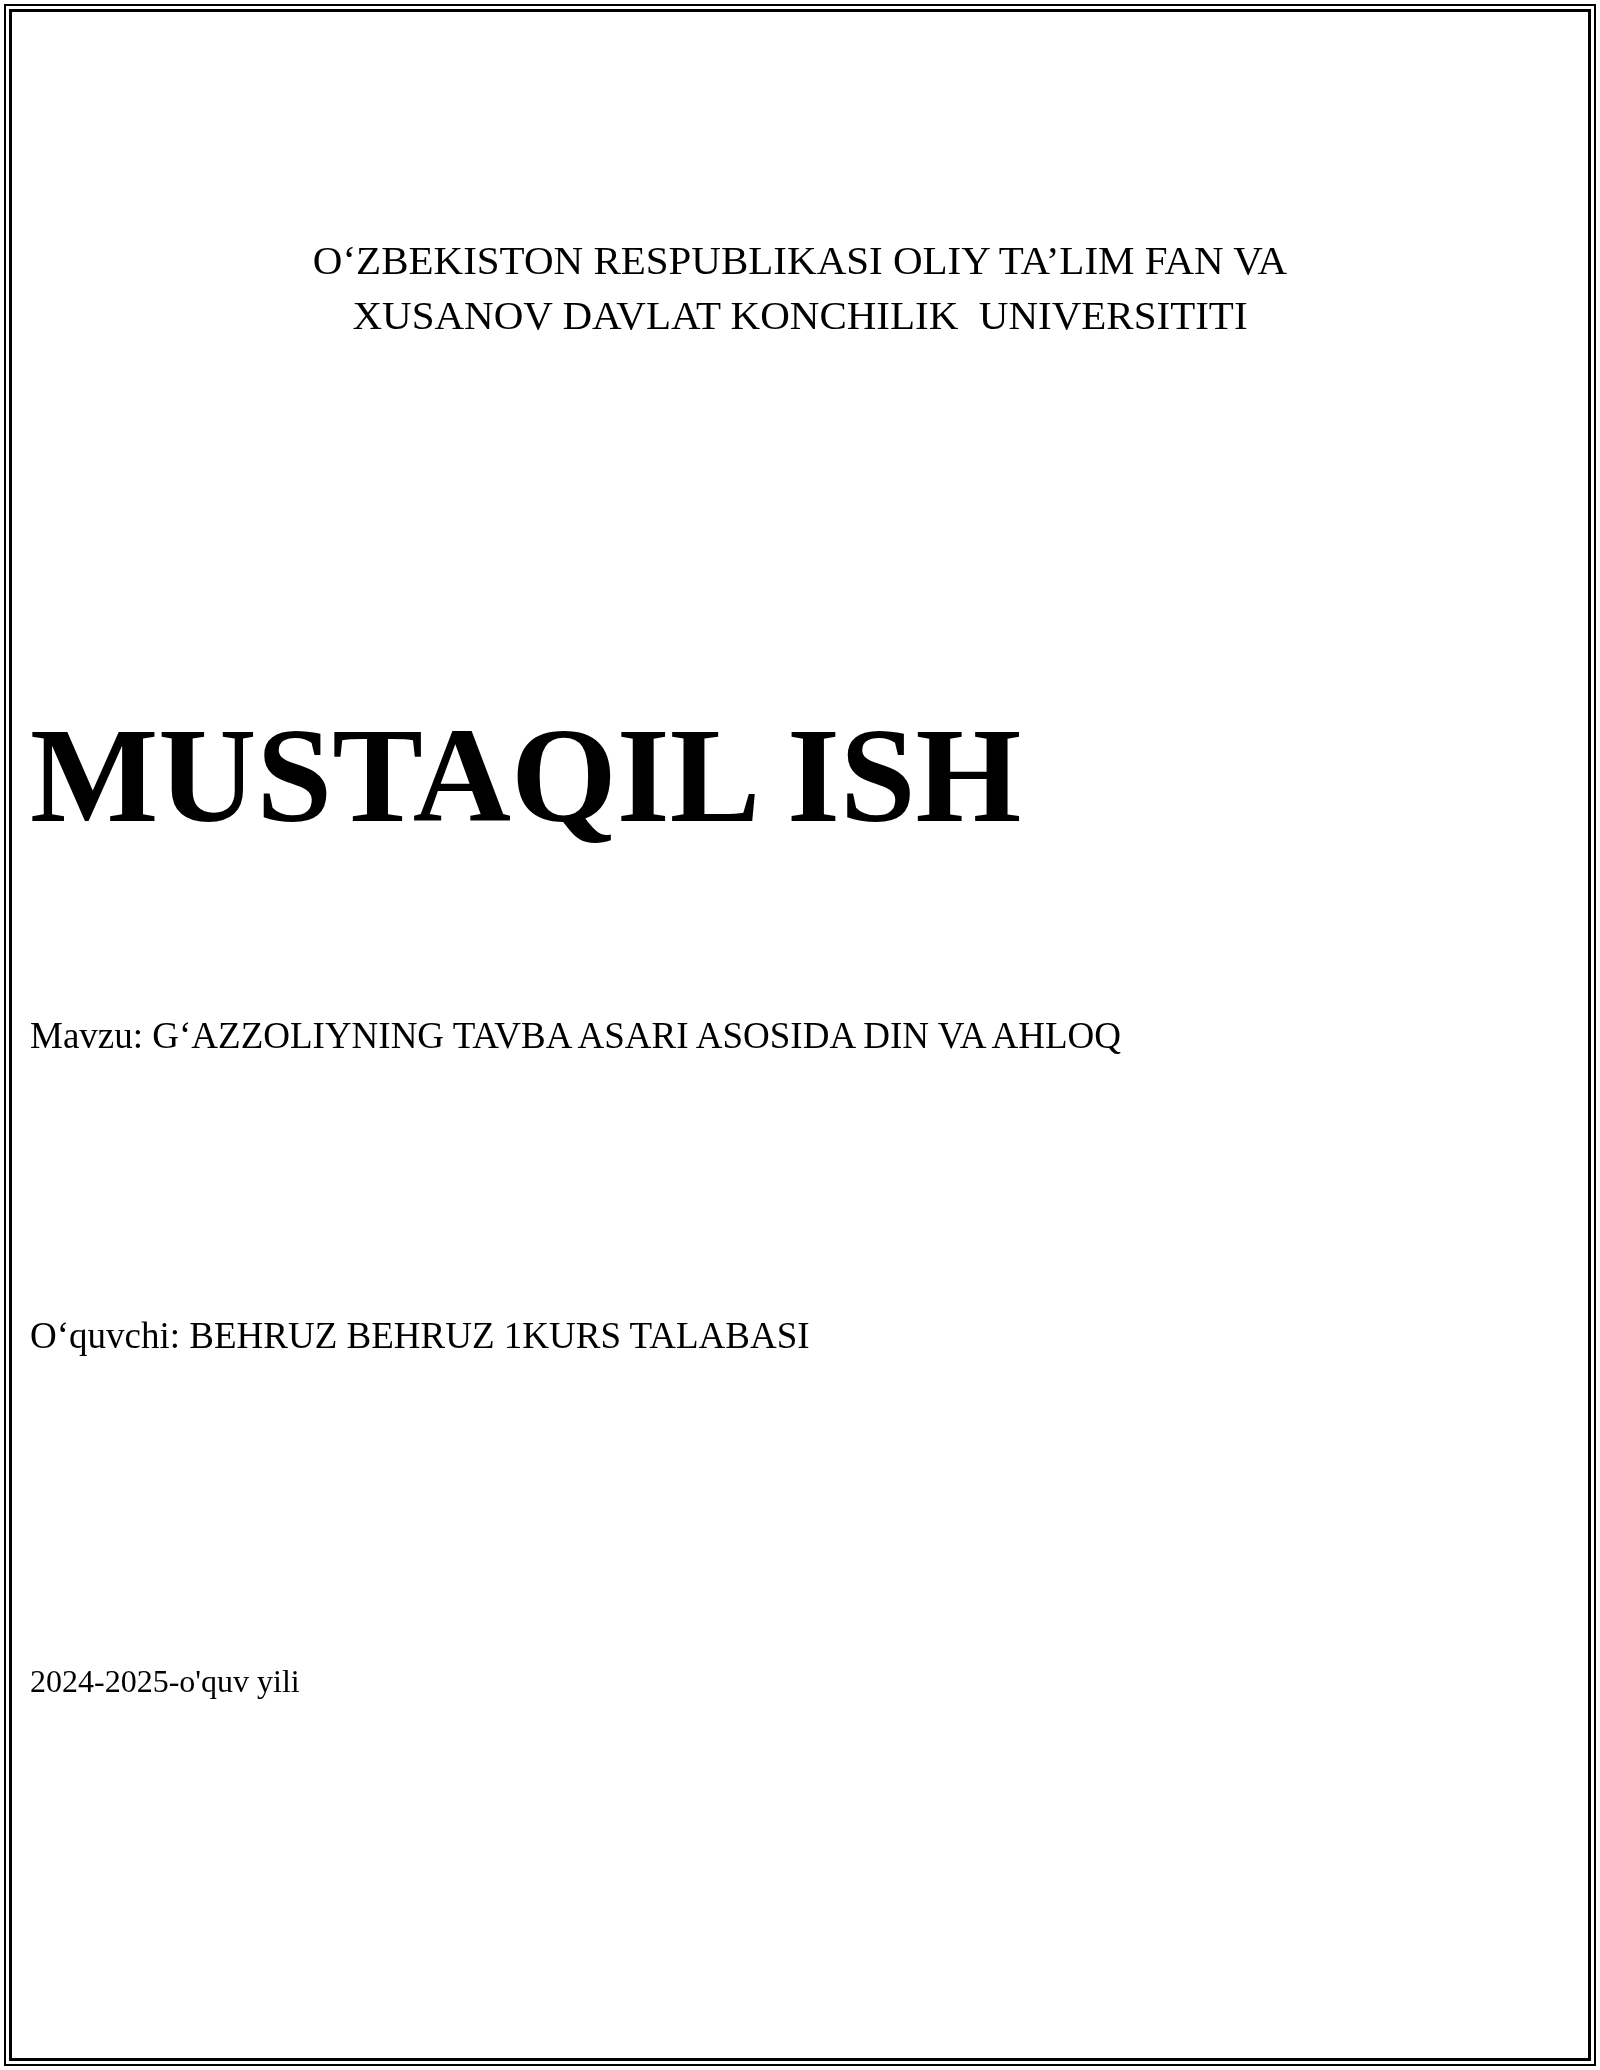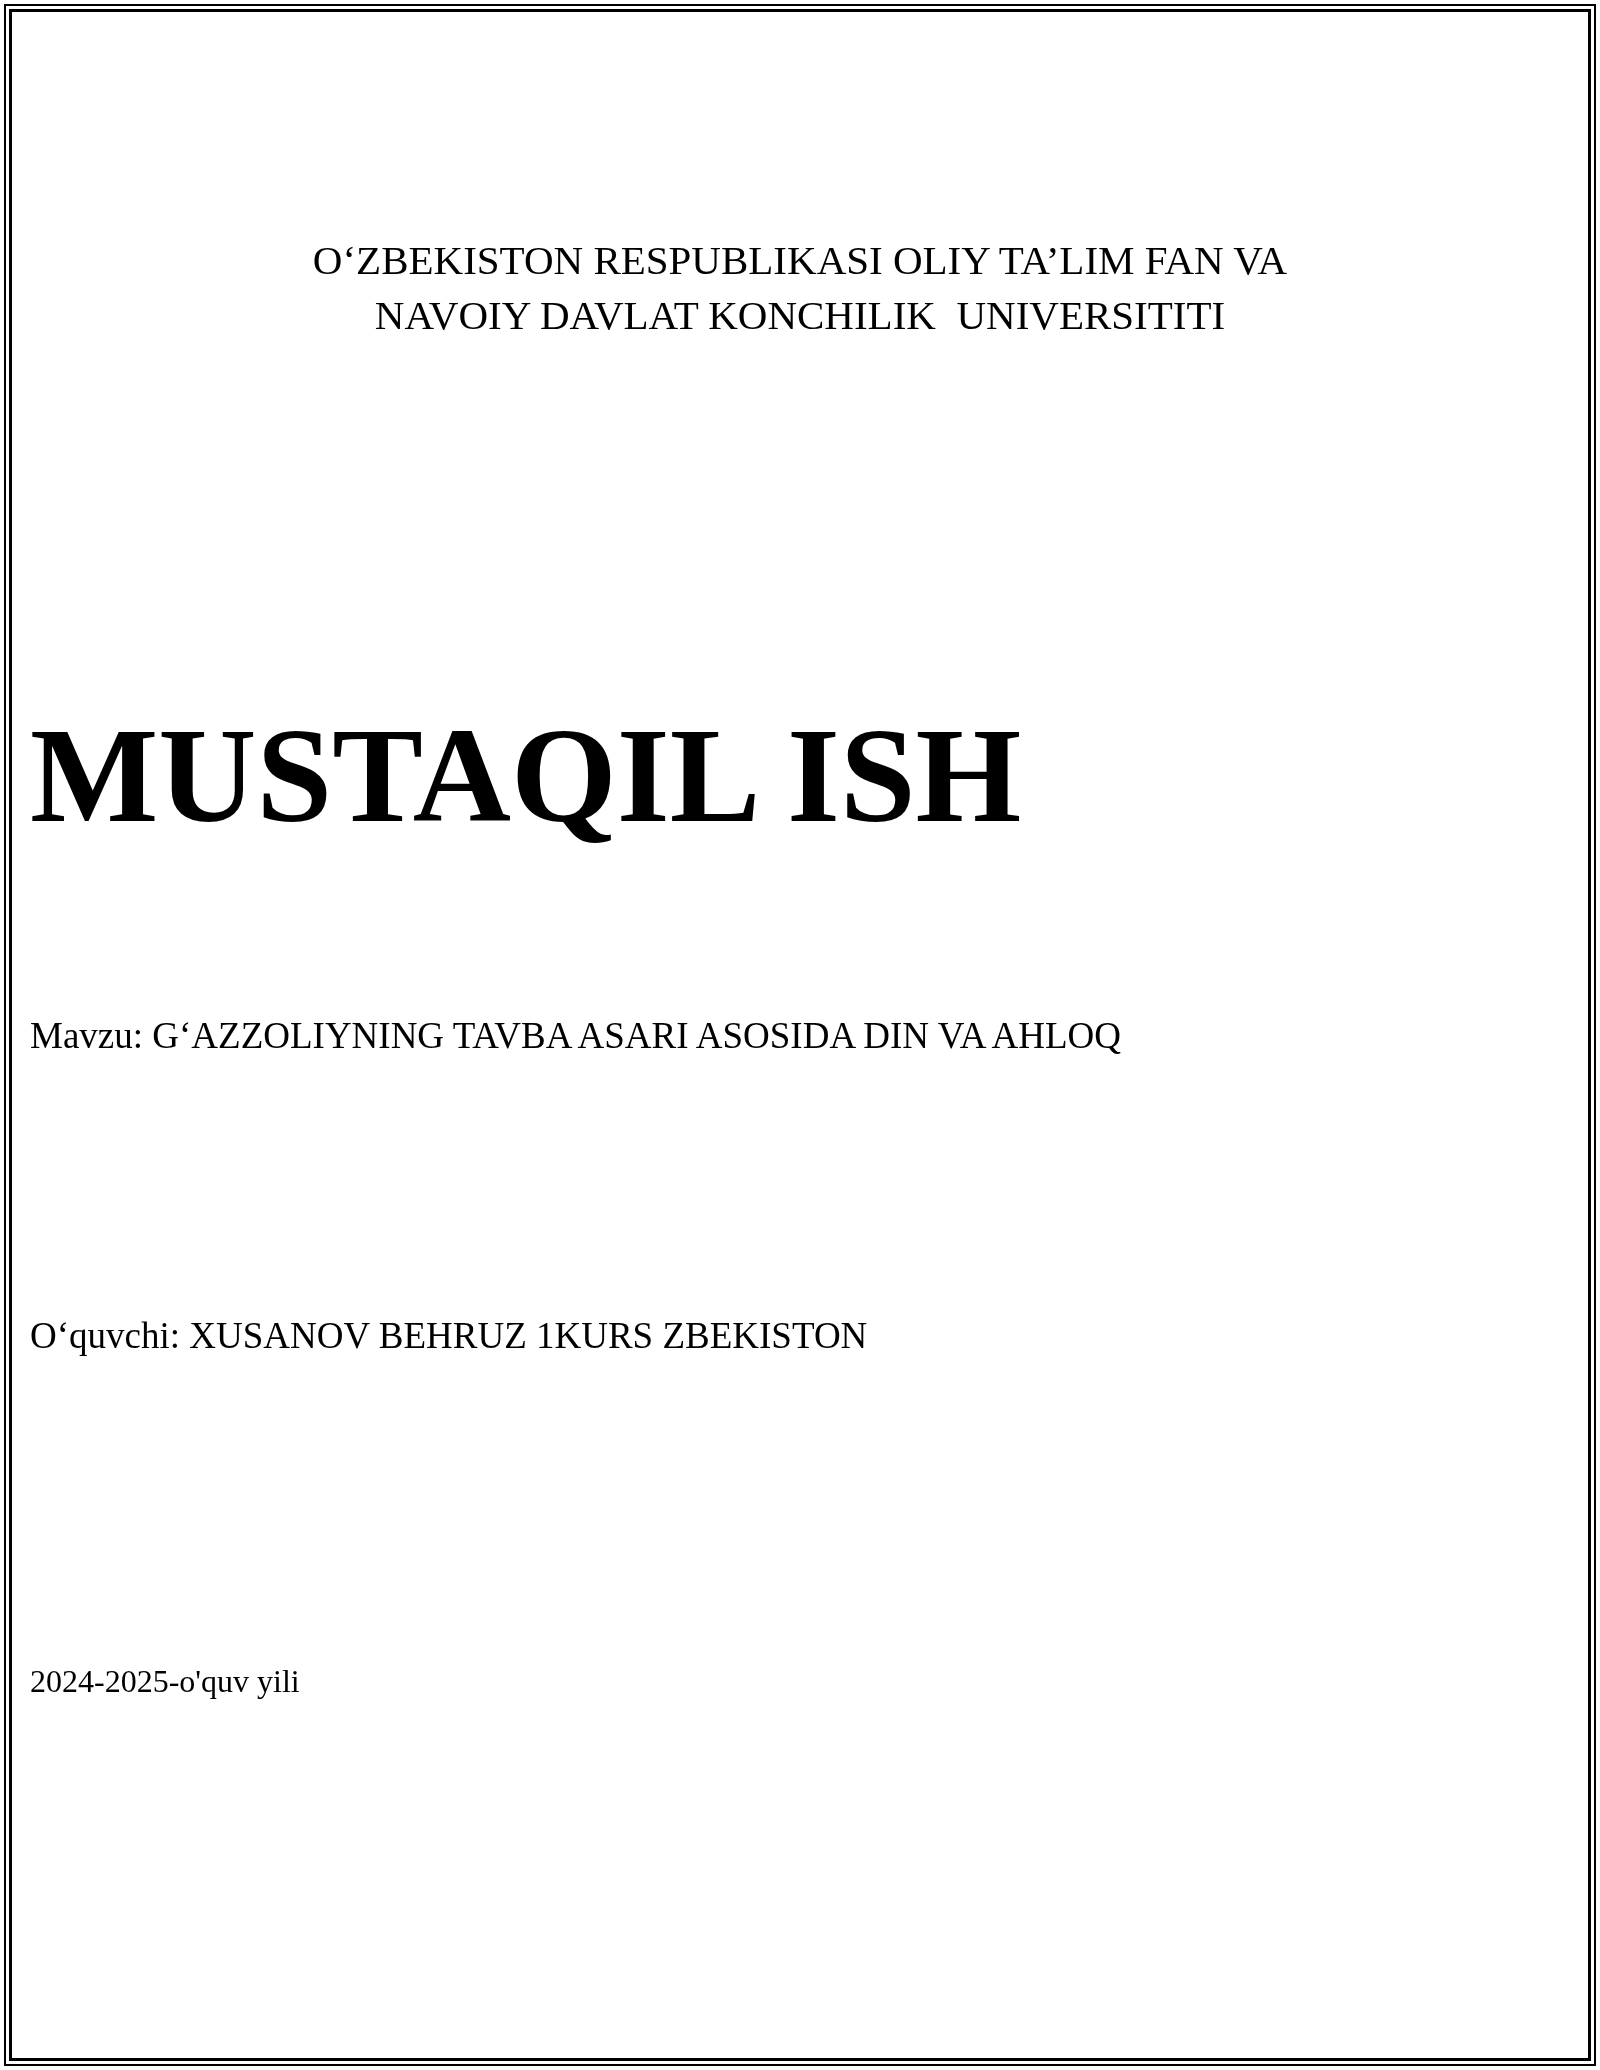--- a/index.html
+++ b/index.html
@@ -74,24 +74,24 @@
 </head>
 <body>
 
 <div class="page">
 
   <div class="border-outer"></div>
   <div class="border-inner"></div>
 
   <div class="header-block">
     <div class="header-line">O‘ZBEKISTON RESPUBLIKASI OLIY TA’LIM FAN VA</div>
-    <div class="header-line">NAVOIY DAVLAT KONCHILIK  UNIVERSITITI</div>
+    <div class="header-line">XUSANOV DAVLAT KONCHILIK  UNIVERSITITI</div>
   </div>
 
   <div class="textline main-title">MUSTAQIL ISH</div>
 
   <div class="textline topic-line">Mavzu: G‘AZZOLIYNING TAVBA ASARI ASOSIDA DIN VA AHLOQ</div>
 
-  <div class="textline student-line">O‘quvchi: XUSANOV BEHRUZ 1KURS ZBEKISTON</div>
+  <div class="textline student-line">O‘quvchi: BEHRUZ BEHRUZ 1KURS TALABASI</div>
 
   <div class="textline year-line">2024-2025-o'quv yili</div>
 
 </div>
 
 </body></html>

